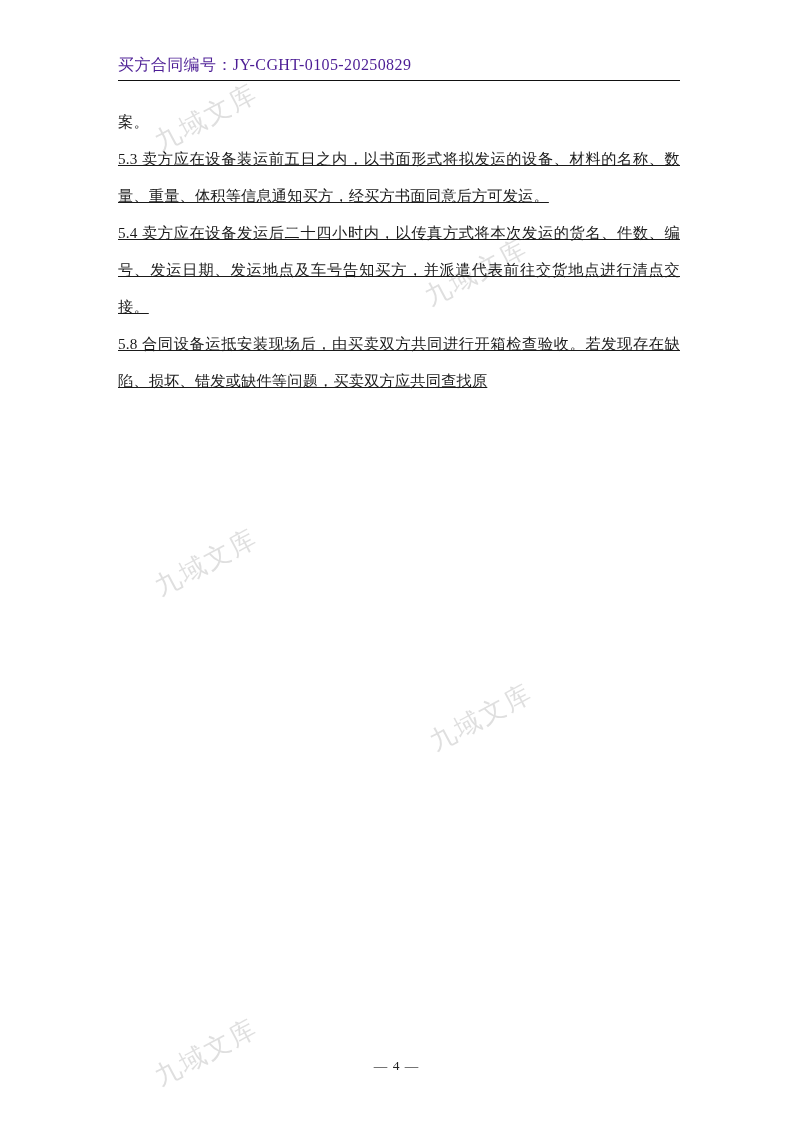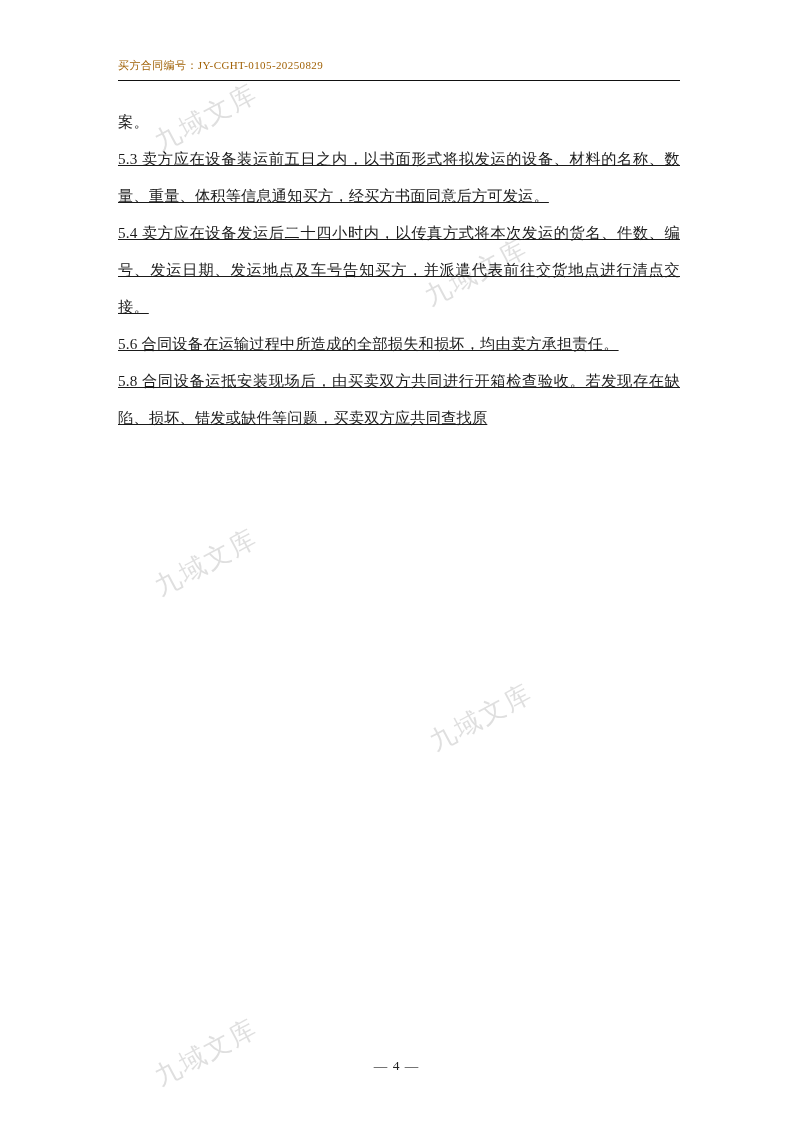--- a/index.html
+++ b/index.html
@@ -18,24 +18,24 @@
     color: #1a1a1a;
     box-sizing: border-box;
   }
   .content {
     position: absolute;
     left: 118px;
     top: 55px;
     width: 562px;
   }
   .header-block {
-    font-size: 11px;
+    font-size: 16px;
     line-height: 20px;
     letter-spacing: 0.4px;
-    color: #a16207;
+    color: #4c1d95;
   }
   .header-line {
     white-space: nowrap;
   }
   .header-rule {
     border: 0;
     border-top: 1.6px solid #111;
     margin: 5px 0 0 0;
     width: 100%;
   }
@@ -101,21 +101,20 @@
       <div class="header-line">
         <span>买方合同编号：</span><span>JY-CGHT-0105-20250829</span>
       </div>
       <hr class="header-rule">
     </div>
 
     <div class="body-block">
       <p class="para">案。</p>
       <p class="para">5.3 卖方应在设备装运前五日之内，以书面形式将拟发运的设备、材料的名称、数量、重量、体积等信息通知买方，经买方书面同意后方可发运。</p>
       <p class="para">5.4 卖方应在设备发运后二十四小时内，以传真方式将本次发运的货名、件数、编号、发运日期、发运地点及车号告知买方，并派遣代表前往交货地点进行清点交接。</p>
-      <p class="para">5.6 合同设备在运输过程中所造成的全部损失和损坏，均由卖方承担责任。</p>
       <p class="para">5.8 合同设备运抵安装现场后，由买卖双方共同进行开箱检查验收。若发现存在缺陷、损坏、错发或缺件等问题，买卖双方应共同查找原</p>
     </div>
 
   </div>
 
   <div class="page-number">— 4 —</div>
 
 </div>
 
 </body></html>

